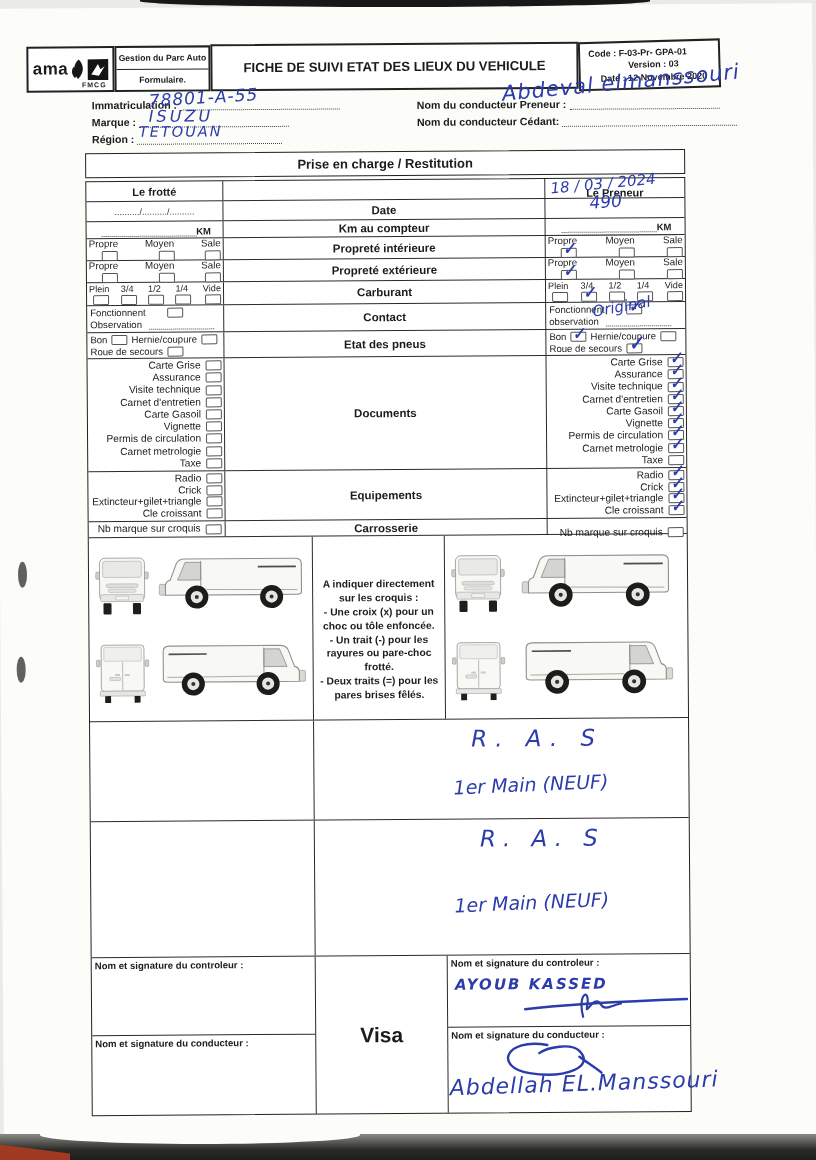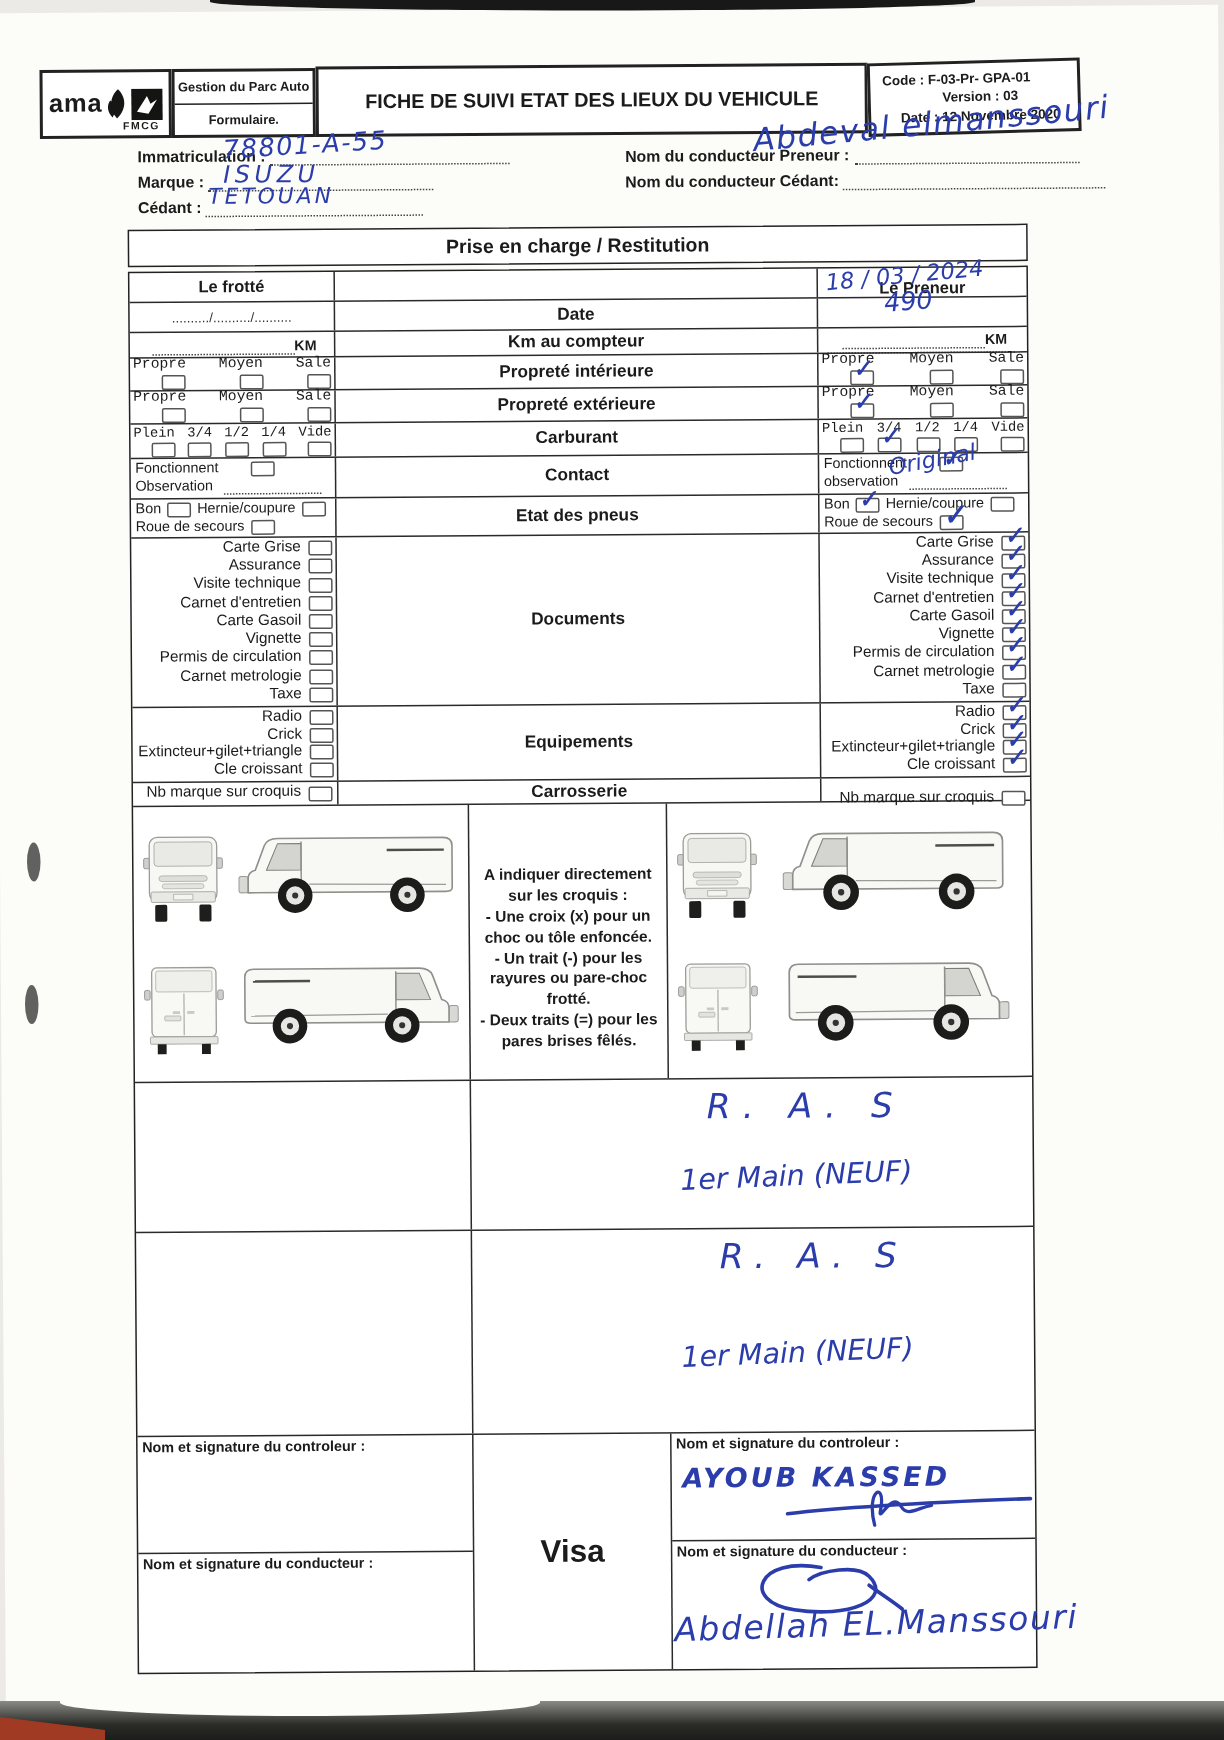--- a/index.html
+++ b/index.html
@@ -39,21 +39,21 @@
   .cc2{width:132px;border-right:1.4px solid #2a2a2a;display:flex;flex-direction:column;align-items:center;
        justify-content:center;font-weight:bold;text-align:center;position:relative;}
   .cr2{flex:1;position:relative;}
   .hdr{display:flex;align-items:center;justify-content:center;font-weight:bold;font-size:11px;}
   .small{font-size:9px;color:#333;}
   
   .cb{display:inline-block;width:16px;height:10px;border:1.3px solid #555;border-radius:1.5px;
       position:relative;background:#fff;vertical-align:middle;flex:none;}
   .mark{position:absolute;left:1px;top:-8px;font-size:15px;font-weight:bold;color:#2b3cab;
         transform:rotate(-8deg);font-style:italic;}
-  .opts{display:flex;justify-content:space-between;align-items:flex-end;padding:0 2px;height:100%;font-family:Liberation Mono, monospace;}
+  .opts{display:flex;justify-content:space-between;align-items:center;padding:0 2px;height:100%;}
   .opt{display:flex;flex-direction:column;font-size:9.8px;line-height:1.1;padding-top:1px;}
   .opt .cb{align-self:flex-end;margin-top:1px;}
   .opts.fuel .opt{font-size:9.2px;}
   .twoline{font-size:9.6px;line-height:1.25;padding-top:1px;}
   .twoline .rowline{display:flex;align-items:center;gap:4px;}
   .rowline.spread{}
   .list-col{display:flex;flex-direction:column;justify-content:space-around;height:100%;padding:1px 2px;}
   .doc-item{display:flex;justify-content:flex-end;align-items:center;gap:5px;font-size:10.2px;line-height:1;}
   
   .sketch-grid{display:grid;grid-template-columns:58px 1fr;grid-template-rows:1fr 1fr;gap:2px 4px;
@@ -154,21 +154,21 @@
   <div class="ident" style="left:95px;top:86px;">
     <div class="line">
         <span>Immatriculation :</span>
         <span class="dots" style="width:160px"></span>
       </div>
     <div class="line">
         <span>Marque :</span>
         <span class="dots" style="width:150px"></span>
       </div>
     <div class="line">
-        <span>Cédant :</span>
+        <span>Région :</span>
         <span class="dots" style="width:145px"></span>
       </div>
   </div>
 
   <div class="ident" style="left:420px;top:88px;">
     <div class="line">
         <span>Nom du conducteur Preneur :</span>
         <span class="dots" style="width:150px"></span>
       </div>
     <div class="line">
@@ -691,21 +691,21 @@
   <div class="hand" style="left:152px;top:99px;font-size:16px;letter-spacing:3px;">ISUZU</div>
   <div class="hand" style="left:142px;top:116px;font-size:14.5px;letter-spacing:2px">TETOUAN</div>
   <div class="hand" style="left:505px;top:66px;font-size:21px;transform:rotate(-5deg);letter-spacing:1px">Abdeval elmanssouri</div>
   <div class="hand" style="left:553px;top:170px;font-size:15px;transform:rotate(-5deg)">18 / 03 / 2024</div>
   <div class="hand" style="left:592px;top:187px;font-size:17px;transform:rotate(-4deg)">490</div>
   <div class="hand" style="left:594px;top:293px;font-size:15px;transform:rotate(-10deg)">Original</div>
   <div class="hand" style="left:470px;top:720px;font-size:23px;letter-spacing:8px">R. A. S</div>
   <div class="hand" style="left:452px;top:768px;font-size:19px;transform:rotate(-2deg)">1er Main (NEUF)</div>
   <div class="hand" style="left:478px;top:820px;font-size:23px;letter-spacing:7px">R. A. S</div>
   <div class="hand" style="left:452px;top:886px;font-size:19px;transform:rotate(-2deg)">1er Main (NEUF)</div>
-  <div class="hand" style="left:452px;top:970px;font-size:18px;letter-spacing:2px;font-weight:bold">AYOUB KASSED</div>
+  <div class="hand" style="left:452px;top:970px;font-size:15px;letter-spacing:2px;font-weight:bold">AYOUB KASSED</div>
   <svg class="ink" style="left:518px;top:980px" width="170" height="36" viewBox="0 0 170 36">
     <path d="M4 24 C40 20 100 17 166 15" fill="none" stroke="#2b3cab" stroke-width="2.4" stroke-linecap="round"></path>
     <path d="M62 32 C56 8 70 2 66 22 C64 32 74 8 80 20 C84 27 92 20 100 19" fill="none" stroke="#2b3cab" stroke-width="2.2" stroke-linecap="round"></path>
   </svg>
   <svg class="ink" style="left:482px;top:1030px" width="120" height="46" viewBox="0 0 120 46">
     <path d="M62 10 C20 2 8 32 44 38 C80 44 110 32 94 16 C86 8 62 12 54 18" fill="none" stroke="#2b3cab" stroke-width="2.4" stroke-linecap="round"></path>
     <path d="M94 22 C102 28 110 33 116 38" fill="none" stroke="#2b3cab" stroke-width="2.4" stroke-linecap="round"></path>
   </svg>
   <div class="hand" style="left:446px;top:1066px;font-size:22px;transform:rotate(-1.5deg);letter-spacing:1px">Abdellah EL.Manssouri</div>
 

